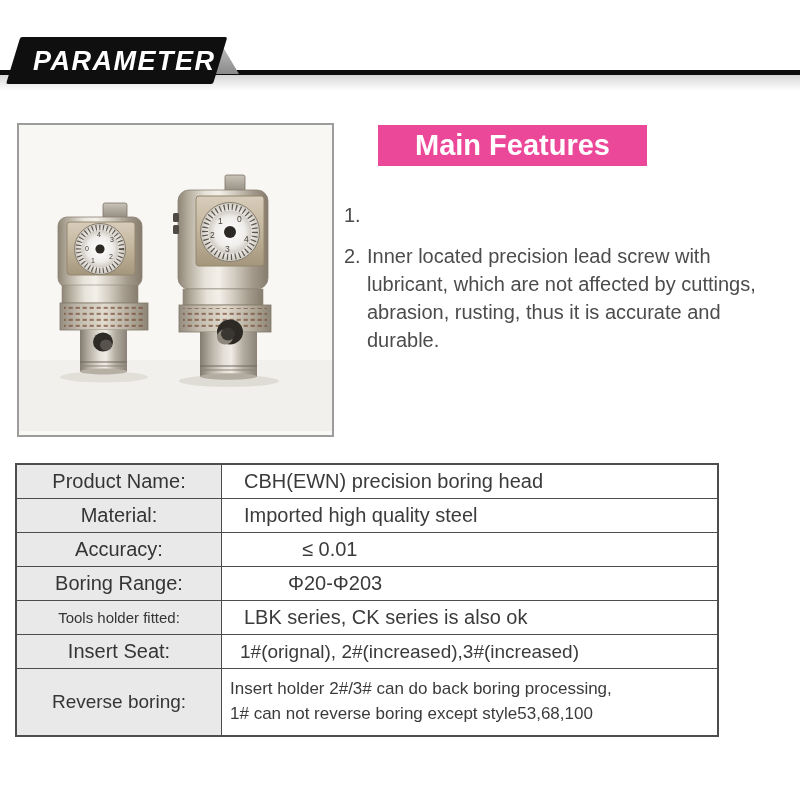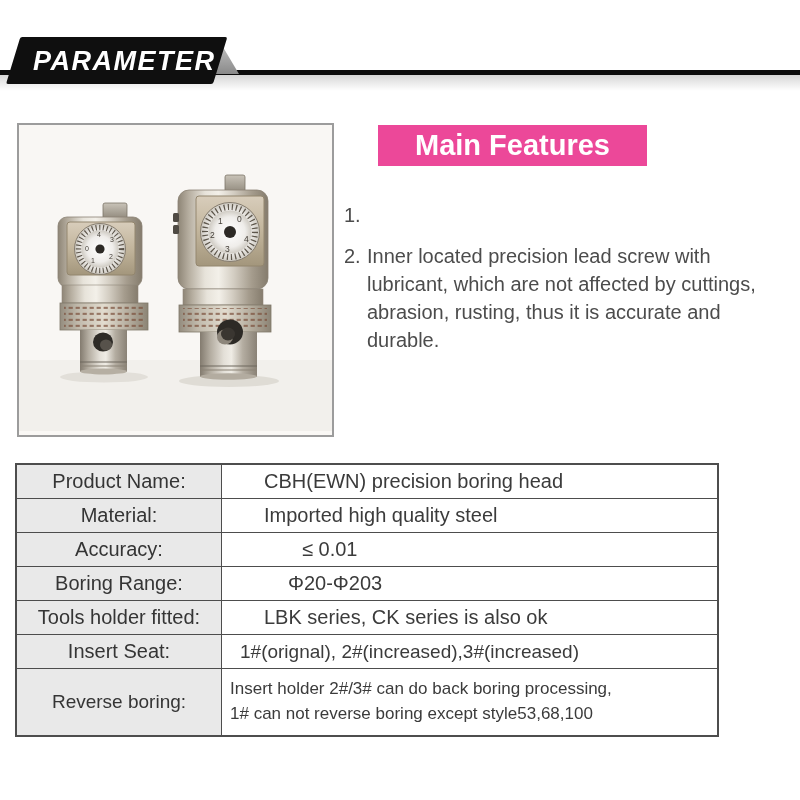--- a/index.html
+++ b/index.html
@@ -27,24 +27,24 @@
     color:#ffffff;font-size:29px;font-weight:bold;display:flex;align-items:center;justify-content:center;}
   .features{position:absolute;left:344px;top:201px;width:456px;color:#4c4c4c;
     font-size:20px;line-height:28px;}
   .feature{display:flex;margin-bottom:13px;}
   .feature .num{width:23px;flex:none;}
   
   .spec-table{position:absolute;left:15px;top:463px;width:704px;border-collapse:collapse;
     table-layout:fixed;color:#3b3b3b;border:2px solid #4d4d4d;}
   .spec-table td{border:1.5px solid #4d4d4d;height:31px;vertical-align:middle;}
   .spec-table td.label{width:202px;background:#e9e9e9;text-align:center;font-size:20px;color:#353535;margin-top:19px;}
-  .spec-table td.value{padding-left:42px;font-size:20px;}
+  .spec-table td.value{padding-left:22px;font-size:20px;}
   .spec-table tr:nth-child(3) td.value{padding-left:80px;}
   .spec-table tr:nth-child(4) td.value{padding-left:66px;}
-  .spec-table tr:nth-child(5) td.label{font-size:20px;}
+  .spec-table tr:nth-child(5) td.label{font-size:15px;}
   .spec-table tr:nth-child(6) td.value{font-size:19px;padding-left:18px;}
   .spec-table tr:nth-child(7) td{height:64px;}
   .spec-table tr:nth-child(7) td.label{font-size:19px;}
   .spec-table tr:nth-child(7) td.value{font-size:17px;padding-left:8px;line-height:1.45;}
 </style>
 </head>
 <body>
 
 <div class="hline"></div>
 <div class="hshadow"></div>

